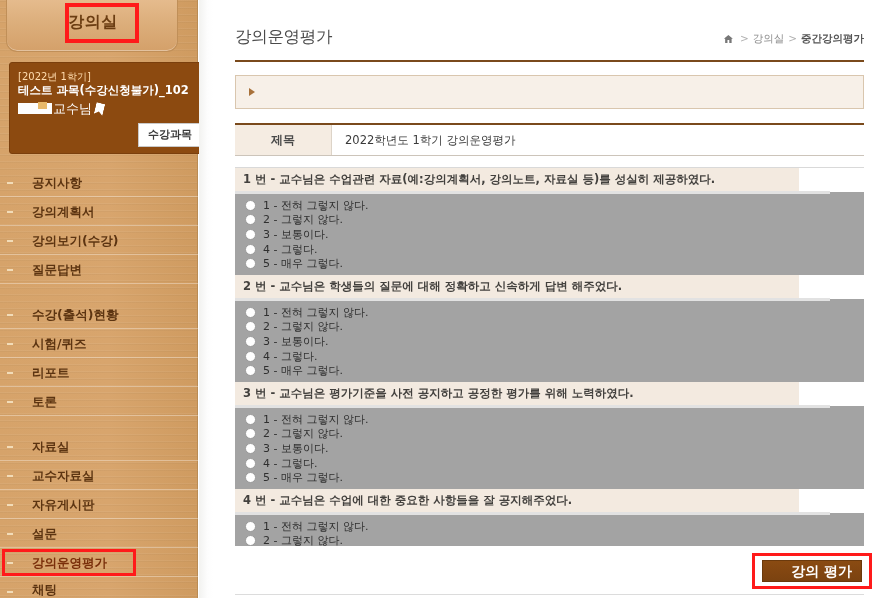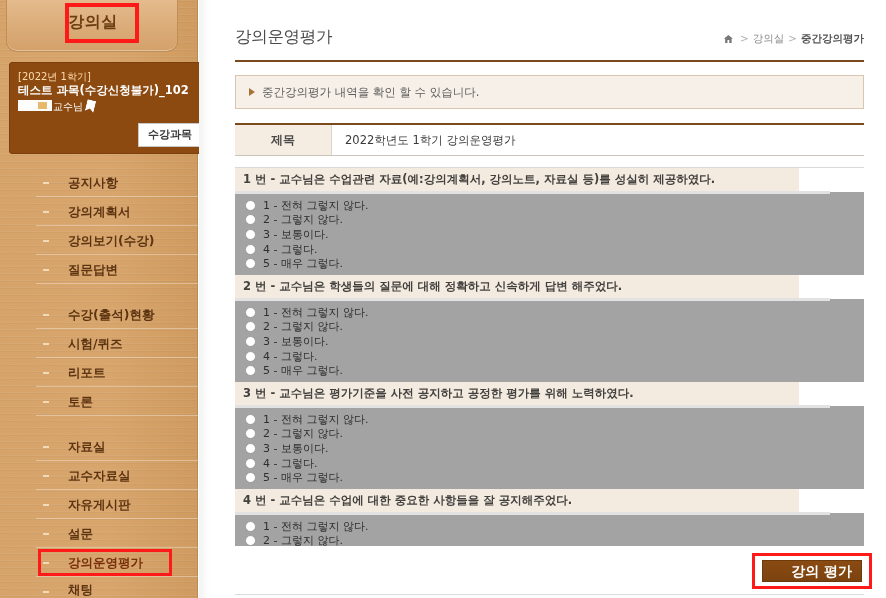--- a/index.html
+++ b/index.html
@@ -97,21 +97,21 @@
     background: #fdfdfd;
     vertical-align: -1px;
     margin-right: 1px;
   }
   #prof-redaction-2 {
     position: absolute;
     left: 20px; top: 2px;
     width: 9px; height: 7px;
     background: #e8b96a;
   }
-  .prof-suffix { font-size: 10px; color: #ffffff; }
+  .prof-suffix { font-size: 13px; color: #ffffff; }
   #bookmark-icon {
     display: inline-block;
     width: 9px; height: 12px;
     margin-left: 3px;
     vertical-align: -2px;
     background: #ffffff;
     clip-path: polygon(0 0, 100% 0, 100% 100%, 50% 72%, 0 100%);
     transform: rotate(14deg);
   }
   #my-courses-btn {
@@ -133,21 +133,20 @@
     position: relative;
     height: 29px;
     line-height: 29px;
     padding-left: 32px;
     border-bottom: 1px solid rgba(255,255,255,0.34);
     font-size: 12.5px;
     font-weight: bold;
     color: #5c3411;
     cursor: pointer;
     white-space: nowrap;
-    margin-left: 36px;
   }
   .menu-item::before {
     content: "";
     position: absolute;
     left: 7px; top: 14px;
     width: 6px; height: 2px;
     background: #f2dcb8;
   }
   .menu-item.highlighted {
     color: #7a2f0b;
@@ -382,21 +381,20 @@
 
     <div id="content-head">
       <div id="page-title">강의운영평가</div>
       <div id="breadcrumb">
         <span class="home-icon"></span><span class="sep">&gt;</span><span>강의실</span><span class="sep">&gt;</span><span class="bc-cur">중간강의평가</span>
       </div>
     </div>
 
     <div id="notice-box">
       <span class="tri-icon"></span>
-      <span id="notice-text">중간강의평가 내역을 확인 할 수 있습니다.</span>
     </div>
 
     <div id="title-table">
       <div id="title-label-cell">제목</div>
       <div id="title-value-cell">2022학년도 1학기 강의운영평가</div>
     </div>
 
     <div id="questions-area">
         <div class="q-block">
           <div class="q-header">1 번 - 교수님은 수업관련 자료(예:강의계획서, 강의노트, 자료실 등)를 성실히 제공하였다.<div class="q-header-shadow"></div></div>

